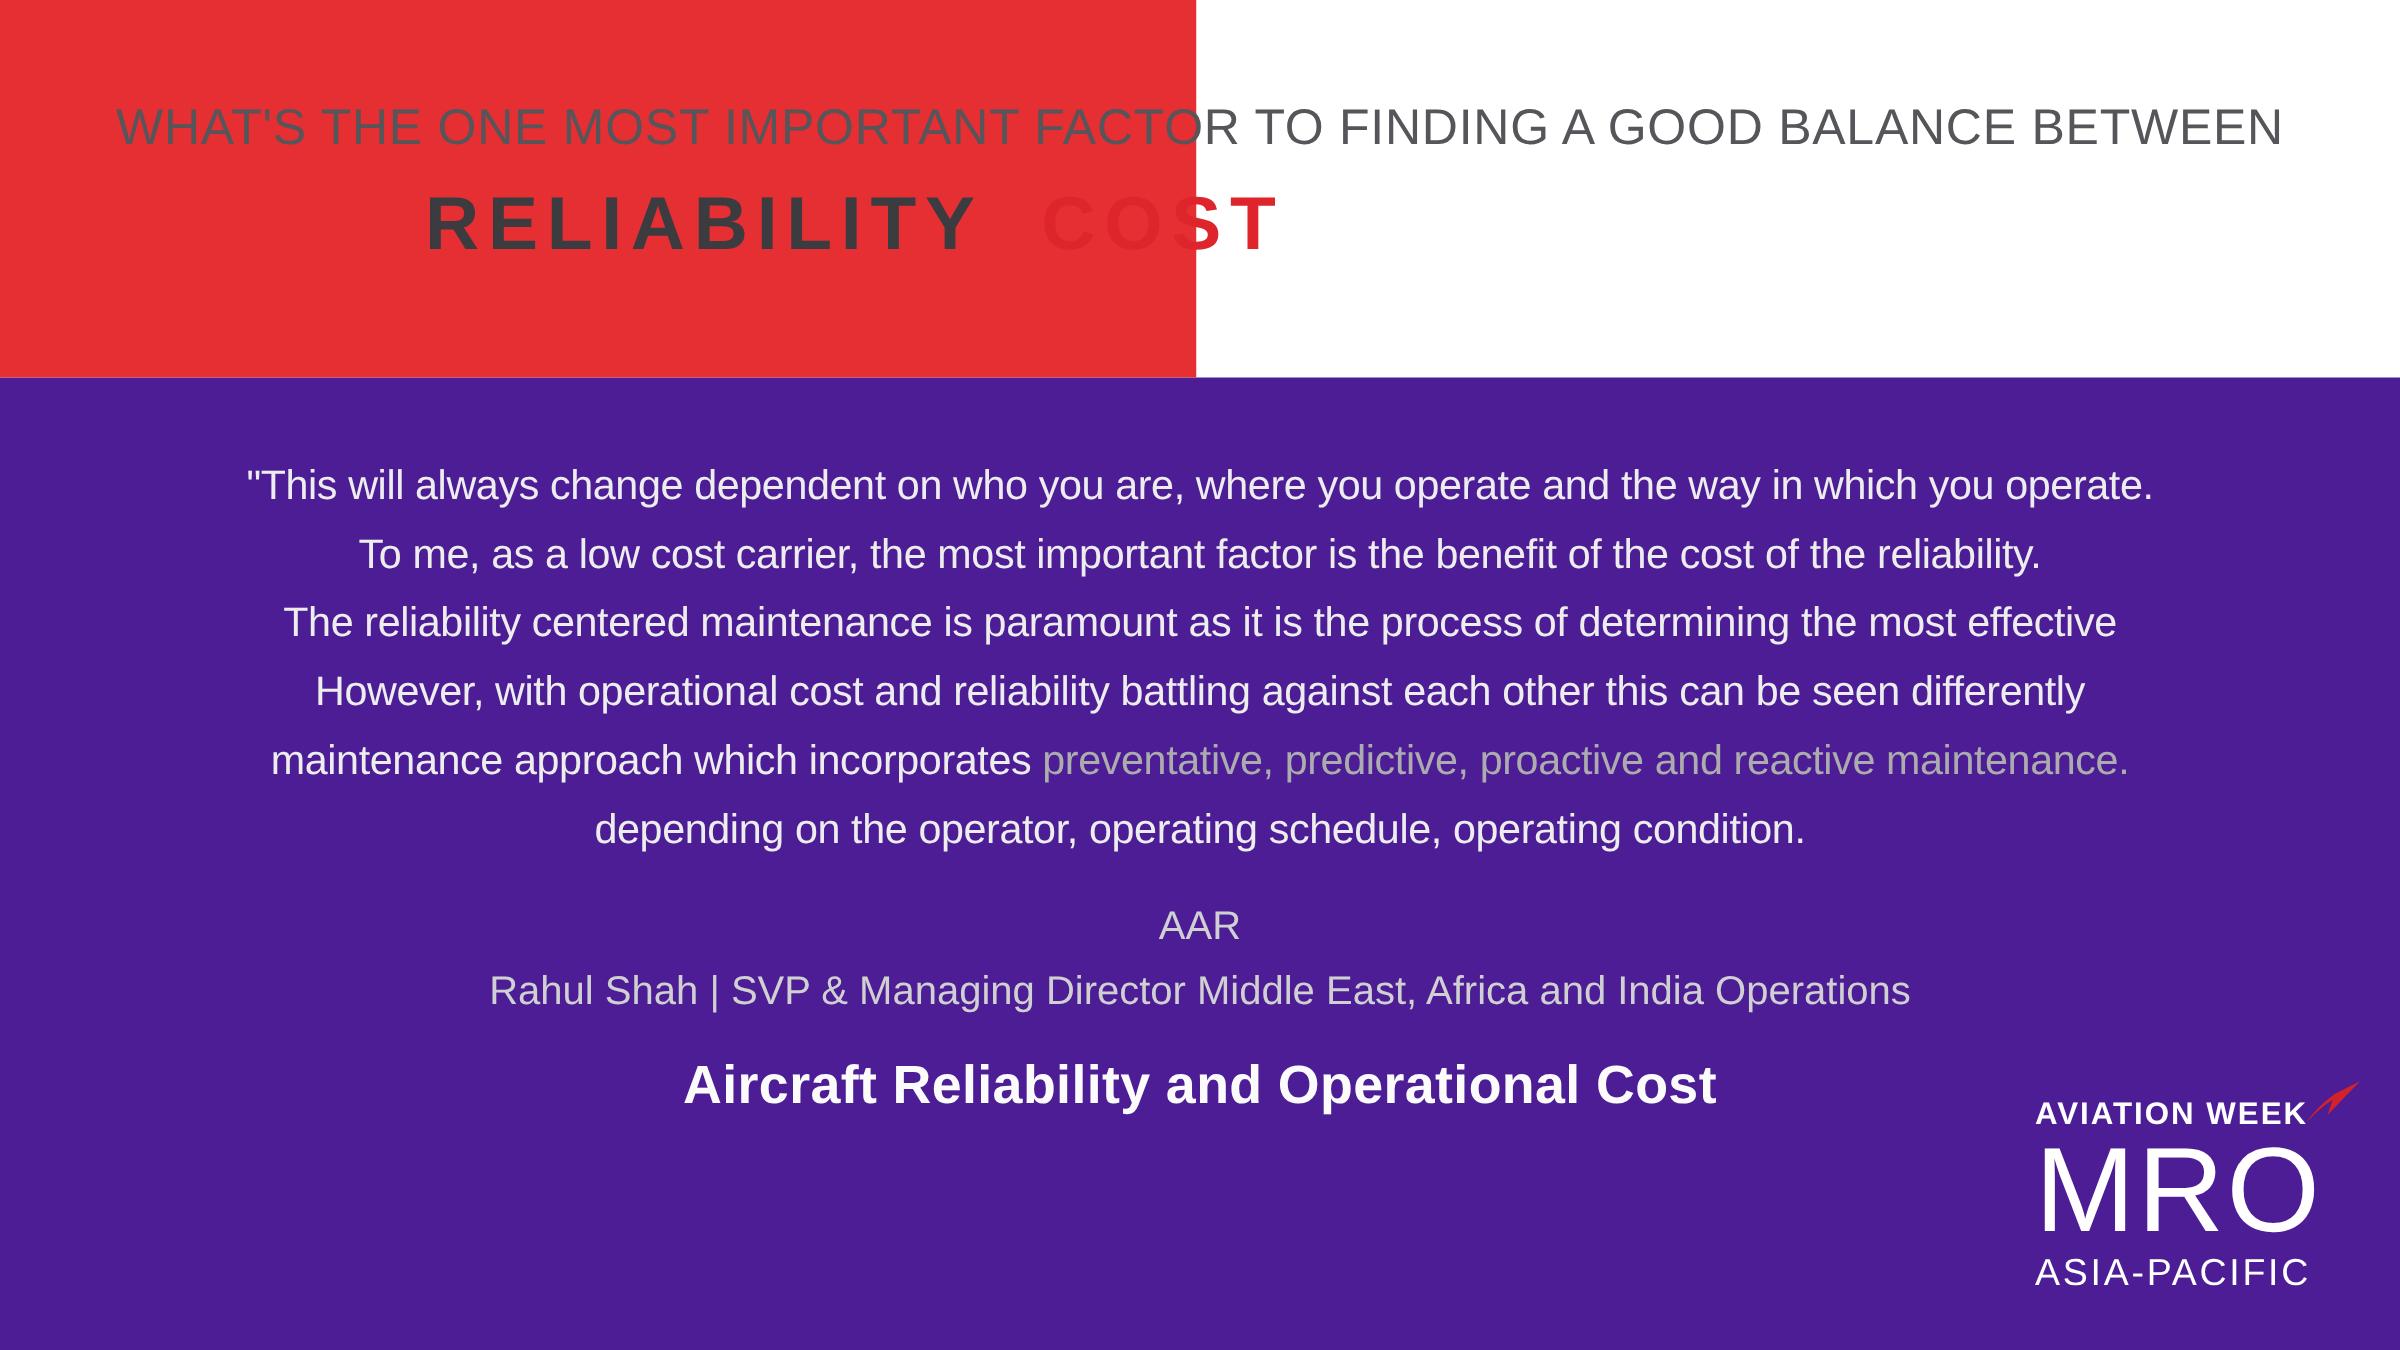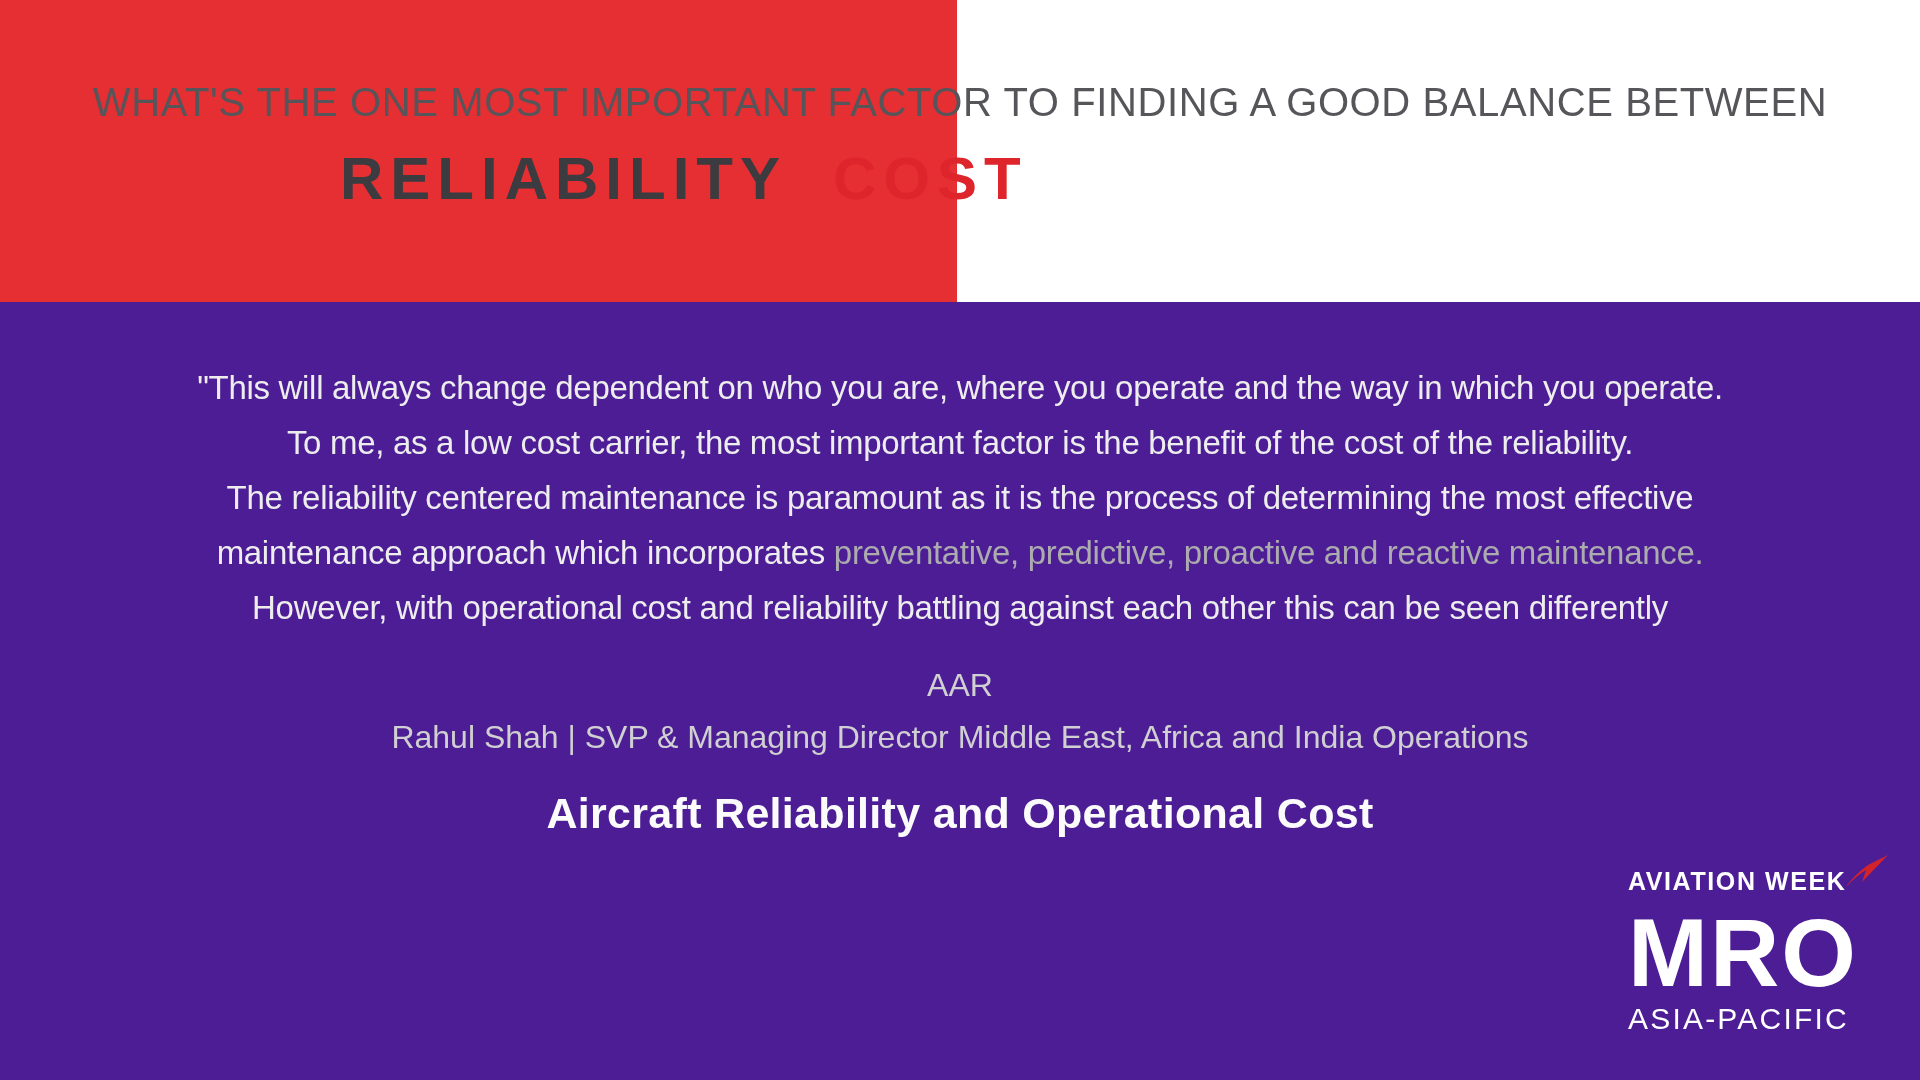--- a/index.html
+++ b/index.html
@@ -120,24 +120,24 @@
   }
   .logo-arrow {
     position: absolute;
     right: -8px;
     top: -16px;
     width: 44px;
     height: 36px;
   }
   .logo-mro {
     font-size: 96px;
-    font-weight: 700;
+    font-weight: 400;
     letter-spacing: 2px;
     line-height: 98px;
-    margin-top: 12px;
+    margin-top: 2px;
   }
   .logo-region {
     font-size: 30px;
     font-weight: 400;
     letter-spacing: 2.2px;
     line-height: 34px;
     margin-top: 0px;
     white-space: nowrap;
   }
 </style>
@@ -153,22 +153,23 @@
       <div class="term-left">RELIABILITY</div>
       <div class="term-right">COST</div>
     </div>
   </div>
 
   <div class="content">
     <div class="quote">
       <div class="quote-line">"This will always change dependent on who you are, where you operate and the way in which you operate.</div>
       <div class="quote-line">To me, as a low cost carrier, the most important factor is the benefit of the cost of the reliability.</div>
       <div class="quote-line">The reliability centered maintenance is paramount as it is the process of determining the most effective</div>
+      <div class="quote-line">However, with operational cost and reliability battling against each other this can be seen differently</div>
       <div class="quote-line"><span>maintenance approach which incorporates </span><span class="dim">preventative, predictive, proactive and reactive maintenance.</span></div>
-      <div class="quote-line">However, with operational cost and reliability battling against each other this can be seen differently</div>
+      <div class="quote-line">depending on the operator, operating schedule, operating condition.</div>
     </div>
 
     <div class="attribution">
       <div>AAR</div>
       <div>Rahul Shah | SVP &amp; Managing Director Middle East, Africa and India Operations</div>
     </div>
 
     <div class="session">
       <div>Aircraft Reliability and Operational Cost</div>
     </div>

